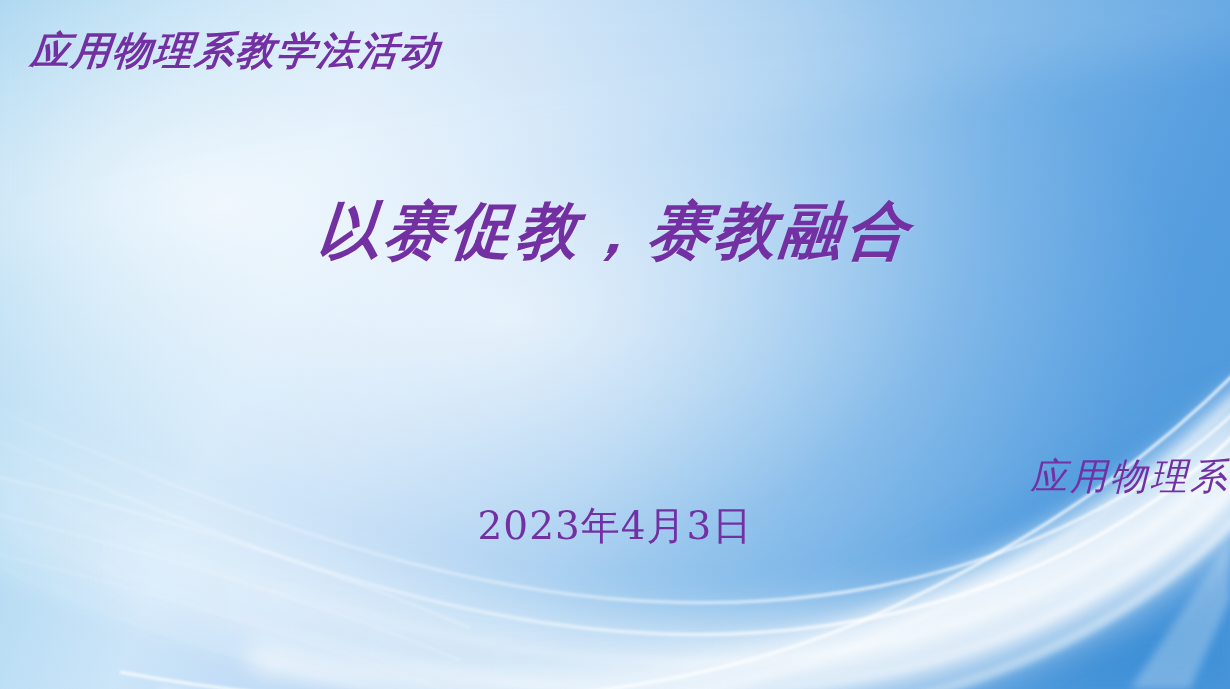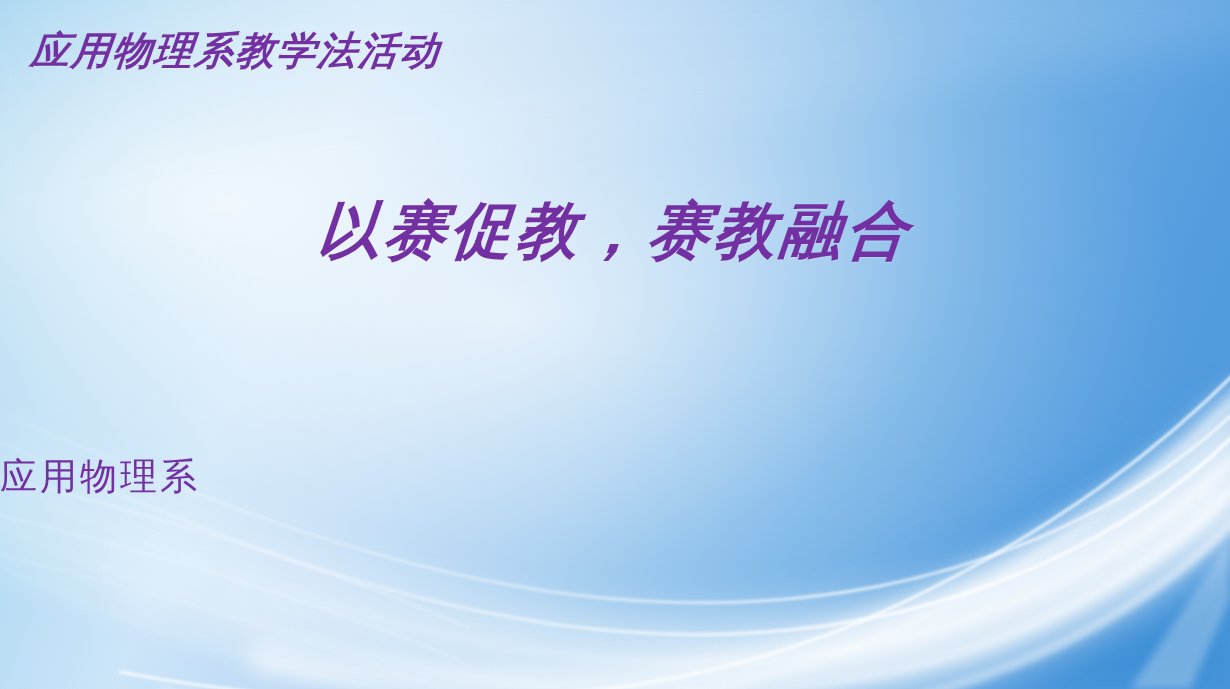--- a/index.html
+++ b/index.html
@@ -67,24 +67,25 @@
   }
   #main-title .inner {
     display: inline-block;
     transform: skewX(-5deg);
   }
 
   #subtitle-dept {
     left: 0;
     right: 0;
     top: 452px;
-    text-align: left;
+    text-align: right;
     font-size: 37px;
     letter-spacing: 3px;
     font-weight: normal;
+    font-style: italic;
   }
 
   #subtitle-date {
     left: 0;
     right: 0;
     top: 499px;
     text-align: center;
     font-size: 39px;
     letter-spacing: 1px;
     font-weight: normal;
@@ -219,14 +220,15 @@
       <path d="M -40,270 C 300,170 700,120 1270,40 L 1270,-20 L -40,-20 Z" fill="#FFFFFF" opacity="0.10" filter="url(#blurXl)"></path>
     </svg>
   </div>
 
   <div class="txt" id="header-text">应用物理系教学法活动</div>
 
   <div class="txt" id="main-title"><span class="inner">以赛促教，赛教融合</span></div>
 
   <div class="txt" id="subtitle-dept">应用物理系</div>
 
+  <div class="txt" id="subtitle-date">2023年4月3日</div>
 
 </div>
 
 </body></html>

